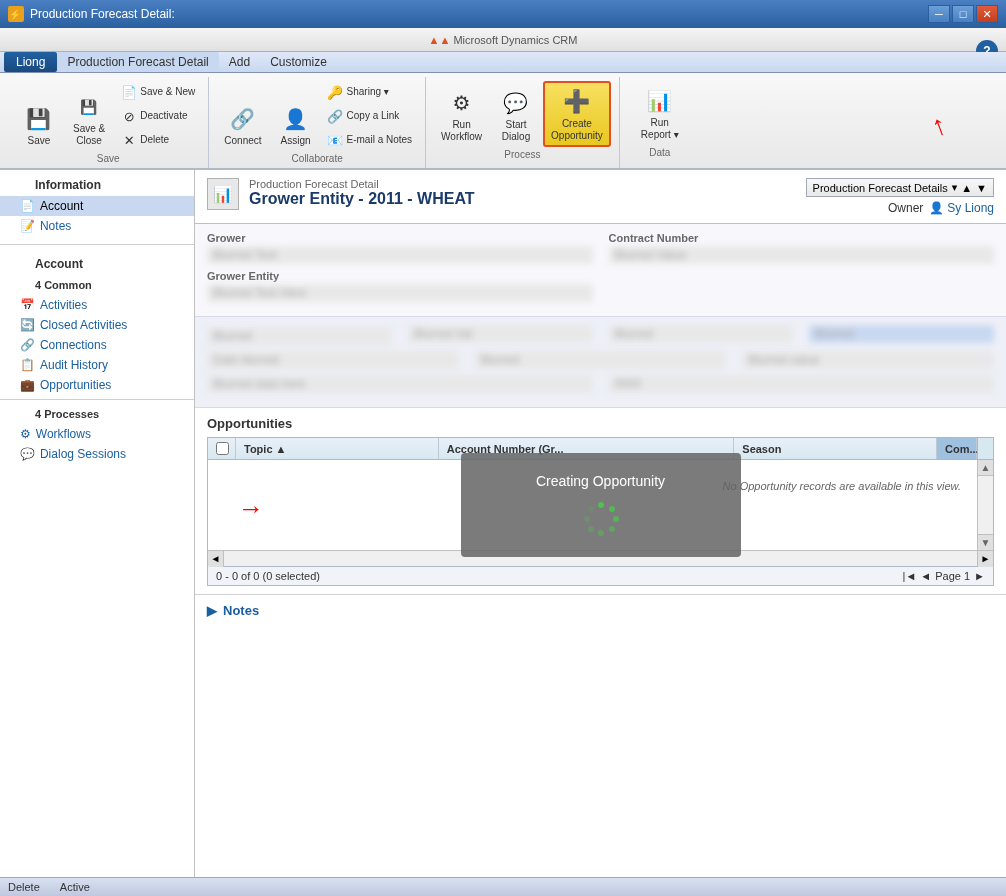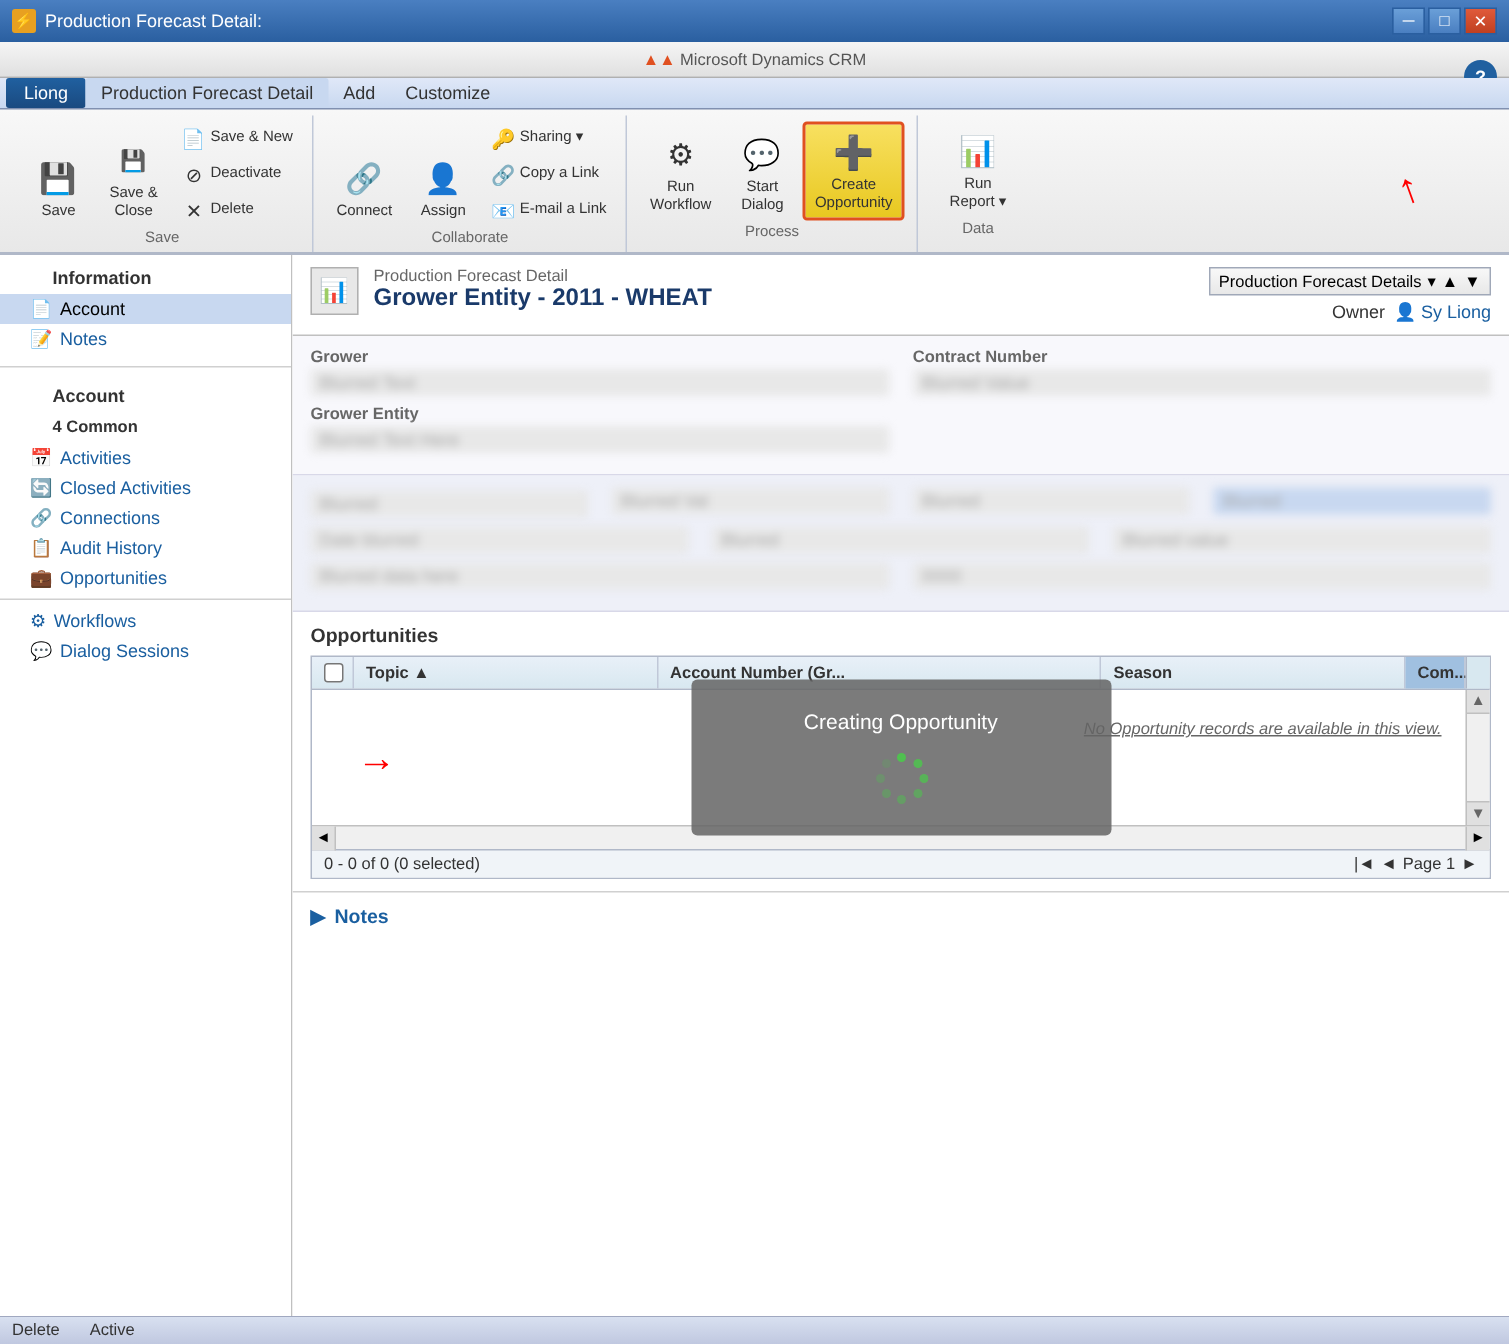--- a/index.html
+++ b/index.html
@@ -374,21 +374,21 @@
           <div class="ribbon-btn ribbon-btn-small">
             <div class="ribbon-btn-icon">🔑</div>
             <div class="ribbon-btn-label">Sharing ▾</div>
           </div>
           <div class="ribbon-btn ribbon-btn-small">
             <div class="ribbon-btn-icon">🔗</div>
             <div class="ribbon-btn-label">Copy a Link</div>
           </div>
           <div class="ribbon-btn ribbon-btn-small">
             <div class="ribbon-btn-icon">📧</div>
-            <div class="ribbon-btn-label">E-mail a Link</div>
+            <div class="ribbon-btn-label">E-mail a Notes</div>
           </div>
         </div>
       </div>
       <div class="ribbon-group-label">Collaborate</div>
     </div>
 
     <div class="ribbon-group">
       <div class="ribbon-buttons">
         <div class="ribbon-btn">
           <div class="ribbon-btn-icon">⚙</div>
@@ -456,20 +456,21 @@
         <span>📋</span>
         <span>Audit History</span>
       </div>
       <div class="sidebar-item">
         <span>💼</span>
         <span>Opportunities</span>
       </div>
 
       <div class="sidebar-divider"></div>
 
+      <div class="sidebar-section-header" style="font-size:11px; padding-left:8px;">4 Processes</div>
 
       <div class="sidebar-item">
         <span>⚙</span>
         <span>Workflows</span>
       </div>
       <div class="sidebar-item">
         <span>💬</span>
         <span>Dialog Sessions</span>
       </div>
     </div>
@@ -598,21 +599,21 @@
                 <circle cx="29" cy="28" r="3" fill="#50c050" opacity="0.6"></circle>
                 <circle cx="18" cy="32" r="3" fill="#50c050" opacity="0.5"></circle>
                 <circle cx="8" cy="28" r="3" fill="#50c050" opacity="0.4"></circle>
                 <circle cx="4" cy="18" r="3" fill="#50c050" opacity="0.3"></circle>
                 <circle cx="8" cy="8" r="3" fill="#50c050" opacity="0.2"></circle>
               </svg>
             </div>
           </div>
 
           <div class="grid-empty">
-            <div style="flex:1; display:flex; align-items:center; justify-content:flex-end; padding-right:20px;text-decoration:underline;">
+            <div style="flex:1; display:flex; align-items:center; justify-content:flex-end; padding-right:20px;">
               <span style="font-style:italic; color:#666; font-size:11px;">No Opportunity records are available in this view.</span>
             </div>
 
             <div style="width:16px; background:#f0f0f0; border-left:1px solid #c0c0c0; height:90px; position:absolute; right:0; top:0; display:flex; flex-direction:column;">
               <div style="height:16px; background:#e0e0e0; border-bottom:1px solid #c0c0c0; display:flex; align-items:center; justify-content:center; font-size:10px; cursor:pointer;">▲</div>
               <div style="flex:1;"></div>
               <div style="height:16px; background:#e0e0e0; border-top:1px solid #c0c0c0; display:flex; align-items:center; justify-content:center; font-size:10px; cursor:pointer;">▼</div>
             </div>
           </div>
         </div>

